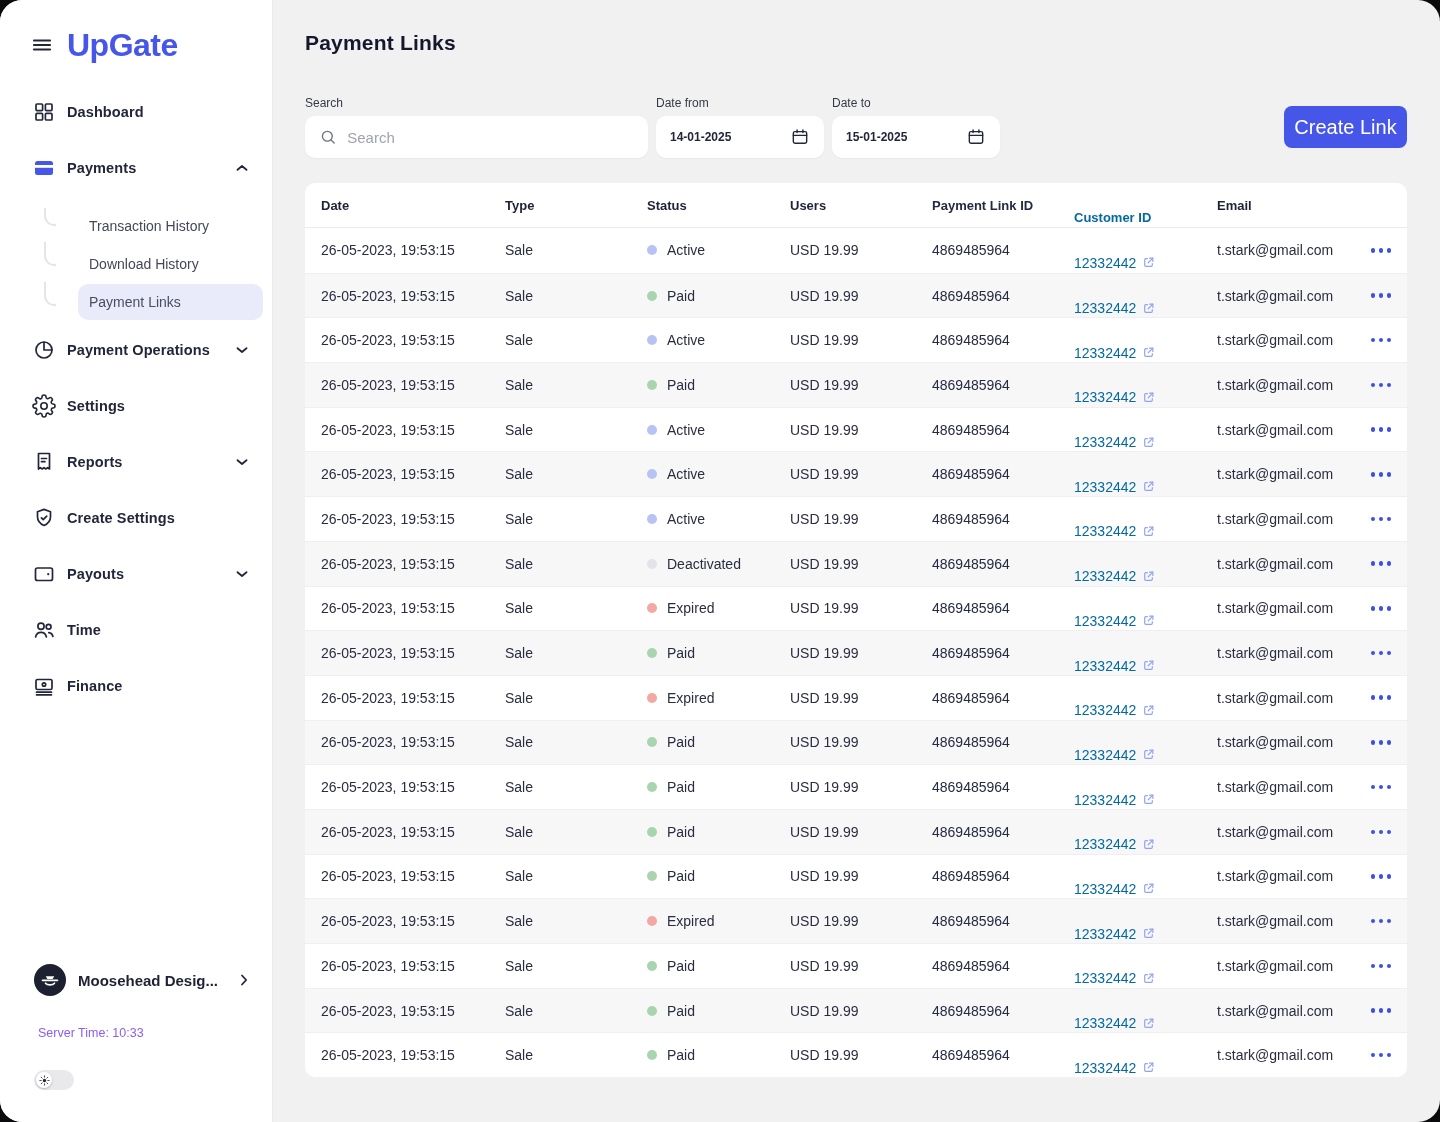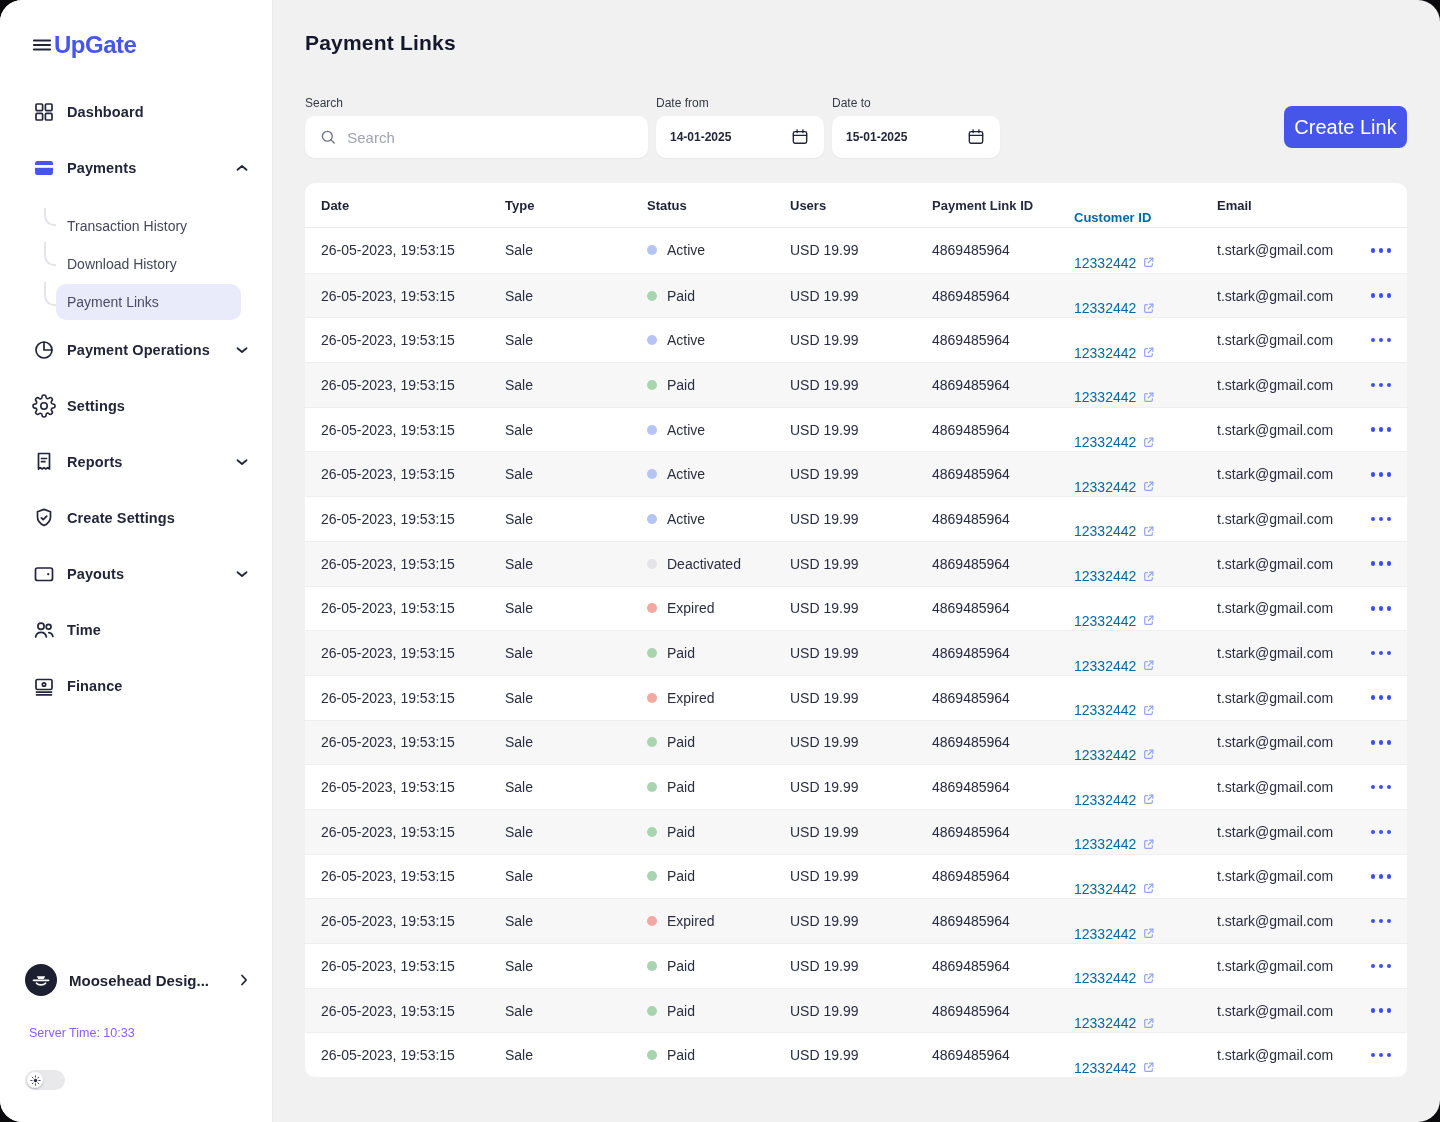--- a/index.html
+++ b/index.html
@@ -3,35 +3,35 @@
 <meta charset="utf-8">
 <style>
   * { margin:0; padding:0; box-sizing:border-box; }
   html,body { width:1440px; height:1122px; background:#0b0b0d; font-family:"Liberation Sans", sans-serif; }
   .app { width:1440px; height:1122px; display:flex; border-radius:22px; overflow:hidden; background:#F1F1F2; }
 
   
   .sidebar { width:273px; min-width:273px; background:#FFFFFF; border-right:1px solid #EAEAEE; position:relative; }
   .logo-row { display:flex; align-items:center; padding:26px 0 0 30px; height:64px; }
   .hamburger { width:24px; height:24px; cursor:pointer; display:inline-flex; }
-  .logo { font-size:24px; font-weight:bold; color:#4656E8; letter-spacing:-0.5px; }
+  .logo { font-size:32px; font-weight:bold; color:#4656E8; margin-left:13px; letter-spacing:-0.5px; }
   nav { margin-top:32px; }
   .nav-item { height:32px; display:flex; align-items:center; padding:0 24px 0 32px; margin-bottom:24px; cursor:pointer; }
   .nicon { width:24px; height:24px; display:inline-flex; flex:none; }
   .nlabel { margin-left:11px; font-size:14.5px; color:#23263B; font-weight:bold; letter-spacing:0.1px; }
   .nav-chevron { margin-left:auto; display:inline-flex; }
-  .subnav { position:relative; margin:14px 0 14px 0; }
+  .subnav { position:relative; margin:14px 0 14px 0;padding-left:22px; }
   .elbow { position:absolute; left:44px; width:12px; border-left:2px solid #E5E5E9; border-bottom:2px solid #E5E5E9; border-bottom-left-radius:10px; }
   .elbow.e1 { top:0; height:18px; }
   .elbow.e2 { top:34px; height:24px; }
   .elbow.e3 { top:74px; height:24px; }
   .sub-item { height:36px; margin:2px 31px 2px 56px; width:185px; padding-left:11px; display:flex; align-items:center;
               border-radius:10px; font-size:14px; color:#44475A; cursor:pointer; }
   .sub-item.selected { background:#E9EBFA; color:#4A4D62; }
-  .sidebar-footer { position:absolute; left:9px; right:0; bottom:32px; padding:0 24px 0 16px; }
+  .sidebar-footer { position:absolute; left:0; right:0; bottom:32px; padding:0 24px 0 34px; }
   .account-row { display:flex; align-items:center; cursor:pointer; margin-bottom:30px; }
   .avatar { width:32px; height:32px; flex:none; display:inline-flex; }
   .account-name { margin-left:12px; font-size:15px; font-weight:bold; color:#1E2133; }
   .account-chevron { margin-left:auto; display:inline-flex; }
   .server-time { font-size:12.5px; color:#8b5cf6; margin:0 0 30px 4px; }
   .theme-toggle { width:40px; height:20px; border-radius:10px; background:#E9E9EC; position:relative; cursor:pointer; }
   .toggle-knob { position:absolute; left:2px; top:2px; width:16px; height:16px; border-radius:50%; background:#FFFFFF;
                  box-shadow:0 1px 2px rgba(20,22,40,.25); display:flex; align-items:center; justify-content:center; }
 
   

